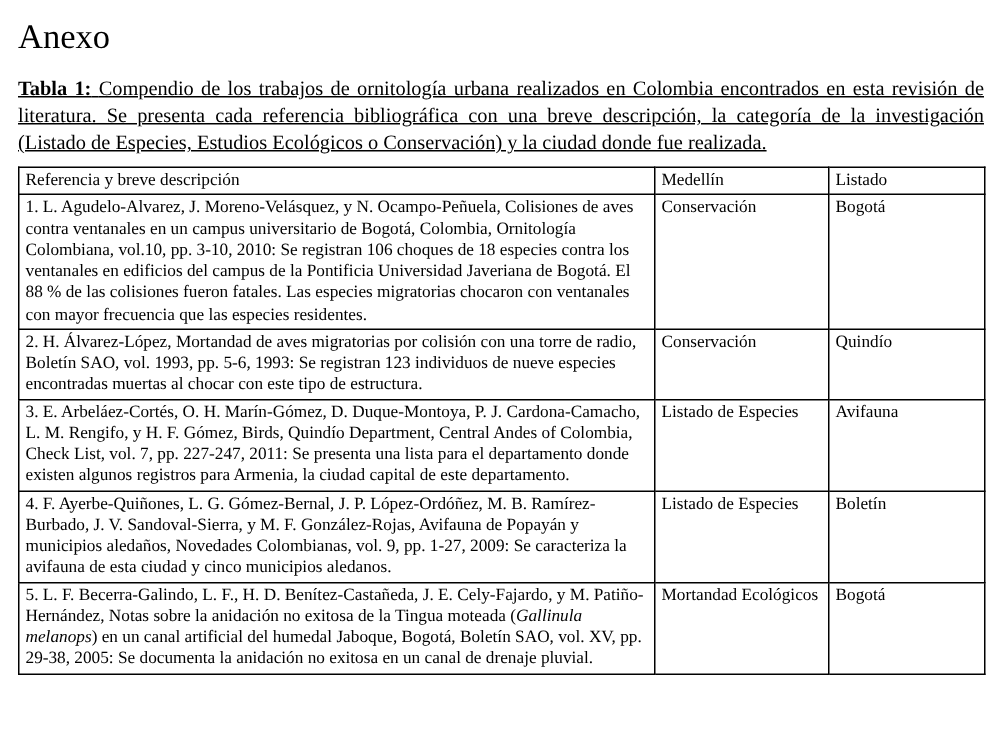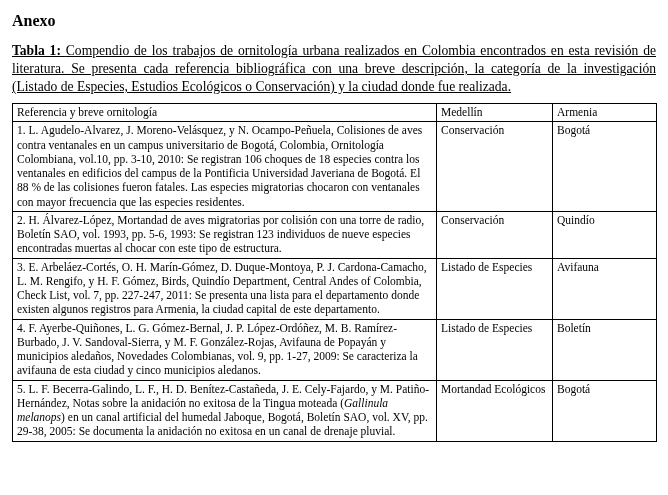--- a/index.html
+++ b/index.html
@@ -11,22 +11,22 @@
     width: 668px;
     height: 495px;
     overflow: hidden;
     font-family: "Liberation Serif", "DejaVu Serif", serif;
     color: #000000;
   }
   .page {
     padding: 8px 12px 0 12px;
   }
   .doc-title {
-    font-size: 16px;
-    font-weight: bold;
+    font-size: 23px;
+    font-weight: normal;
     margin: 4px 0 12px 0;
   }
   .caption {
     font-size: 13.6px;
     line-height: 1.33;
     text-align: justify;
     margin: 0 0 7px 0;
     text-decoration: underline;
   }
   .caption .cap-label {
@@ -66,23 +66,23 @@
     <span>Compendio de los trabajos de ornitología urbana realizados en Colombia encontrados en esta revisión de literatura. Se presenta cada referencia bibliográfica con una breve descripción, la categoría de la investigación (Listado de Especies, Estudios Ecológicos o Conservación) y la ciudad donde fue realizada.</span></p>
 
   <table class="refs">
     <colgroup>
       <col style="width:424px">
       <col style="width:116px">
       <col style="width:104px">
     </colgroup>
     <thead>
       <tr>
-        <th>Referencia y breve ornitología</th>
+        <th>Referencia y breve descripción</th>
         <th>Medellín</th>
-        <th>Armenia</th>
+        <th>Listado</th>
       </tr>
     </thead>
     <tbody>
       <tr>
         <td class="ref-cell">1. L. Agudelo-Alvarez, J. Moreno-Velásquez, y N. Ocampo-Peñuela, Colisiones de aves contra ventanales en un campus universitario de Bogotá, Colombia, Ornitología Colombiana, vol.10, pp. 3-10, 2010: Se registran 106 choques de 18 especies contra los ventanales en edificios del campus de la Pontificia Universidad Javeriana de Bogotá. El 88 % de las colisiones fueron fatales. Las especies migratorias chocaron con ventanales con mayor frecuencia que las especies residentes.</td>
         <td>Conservación</td>
         <td>Bogotá</td>
       </tr>
       <tr>
         <td class="ref-cell">2. H. Álvarez-López, Mortandad de aves migratorias por colisión con una torre de radio, Boletín SAO, vol. 1993, pp. 5-6, 1993: Se registran 123 individuos de nueve especies encontradas muertas al chocar con este tipo de estructura.</td>

